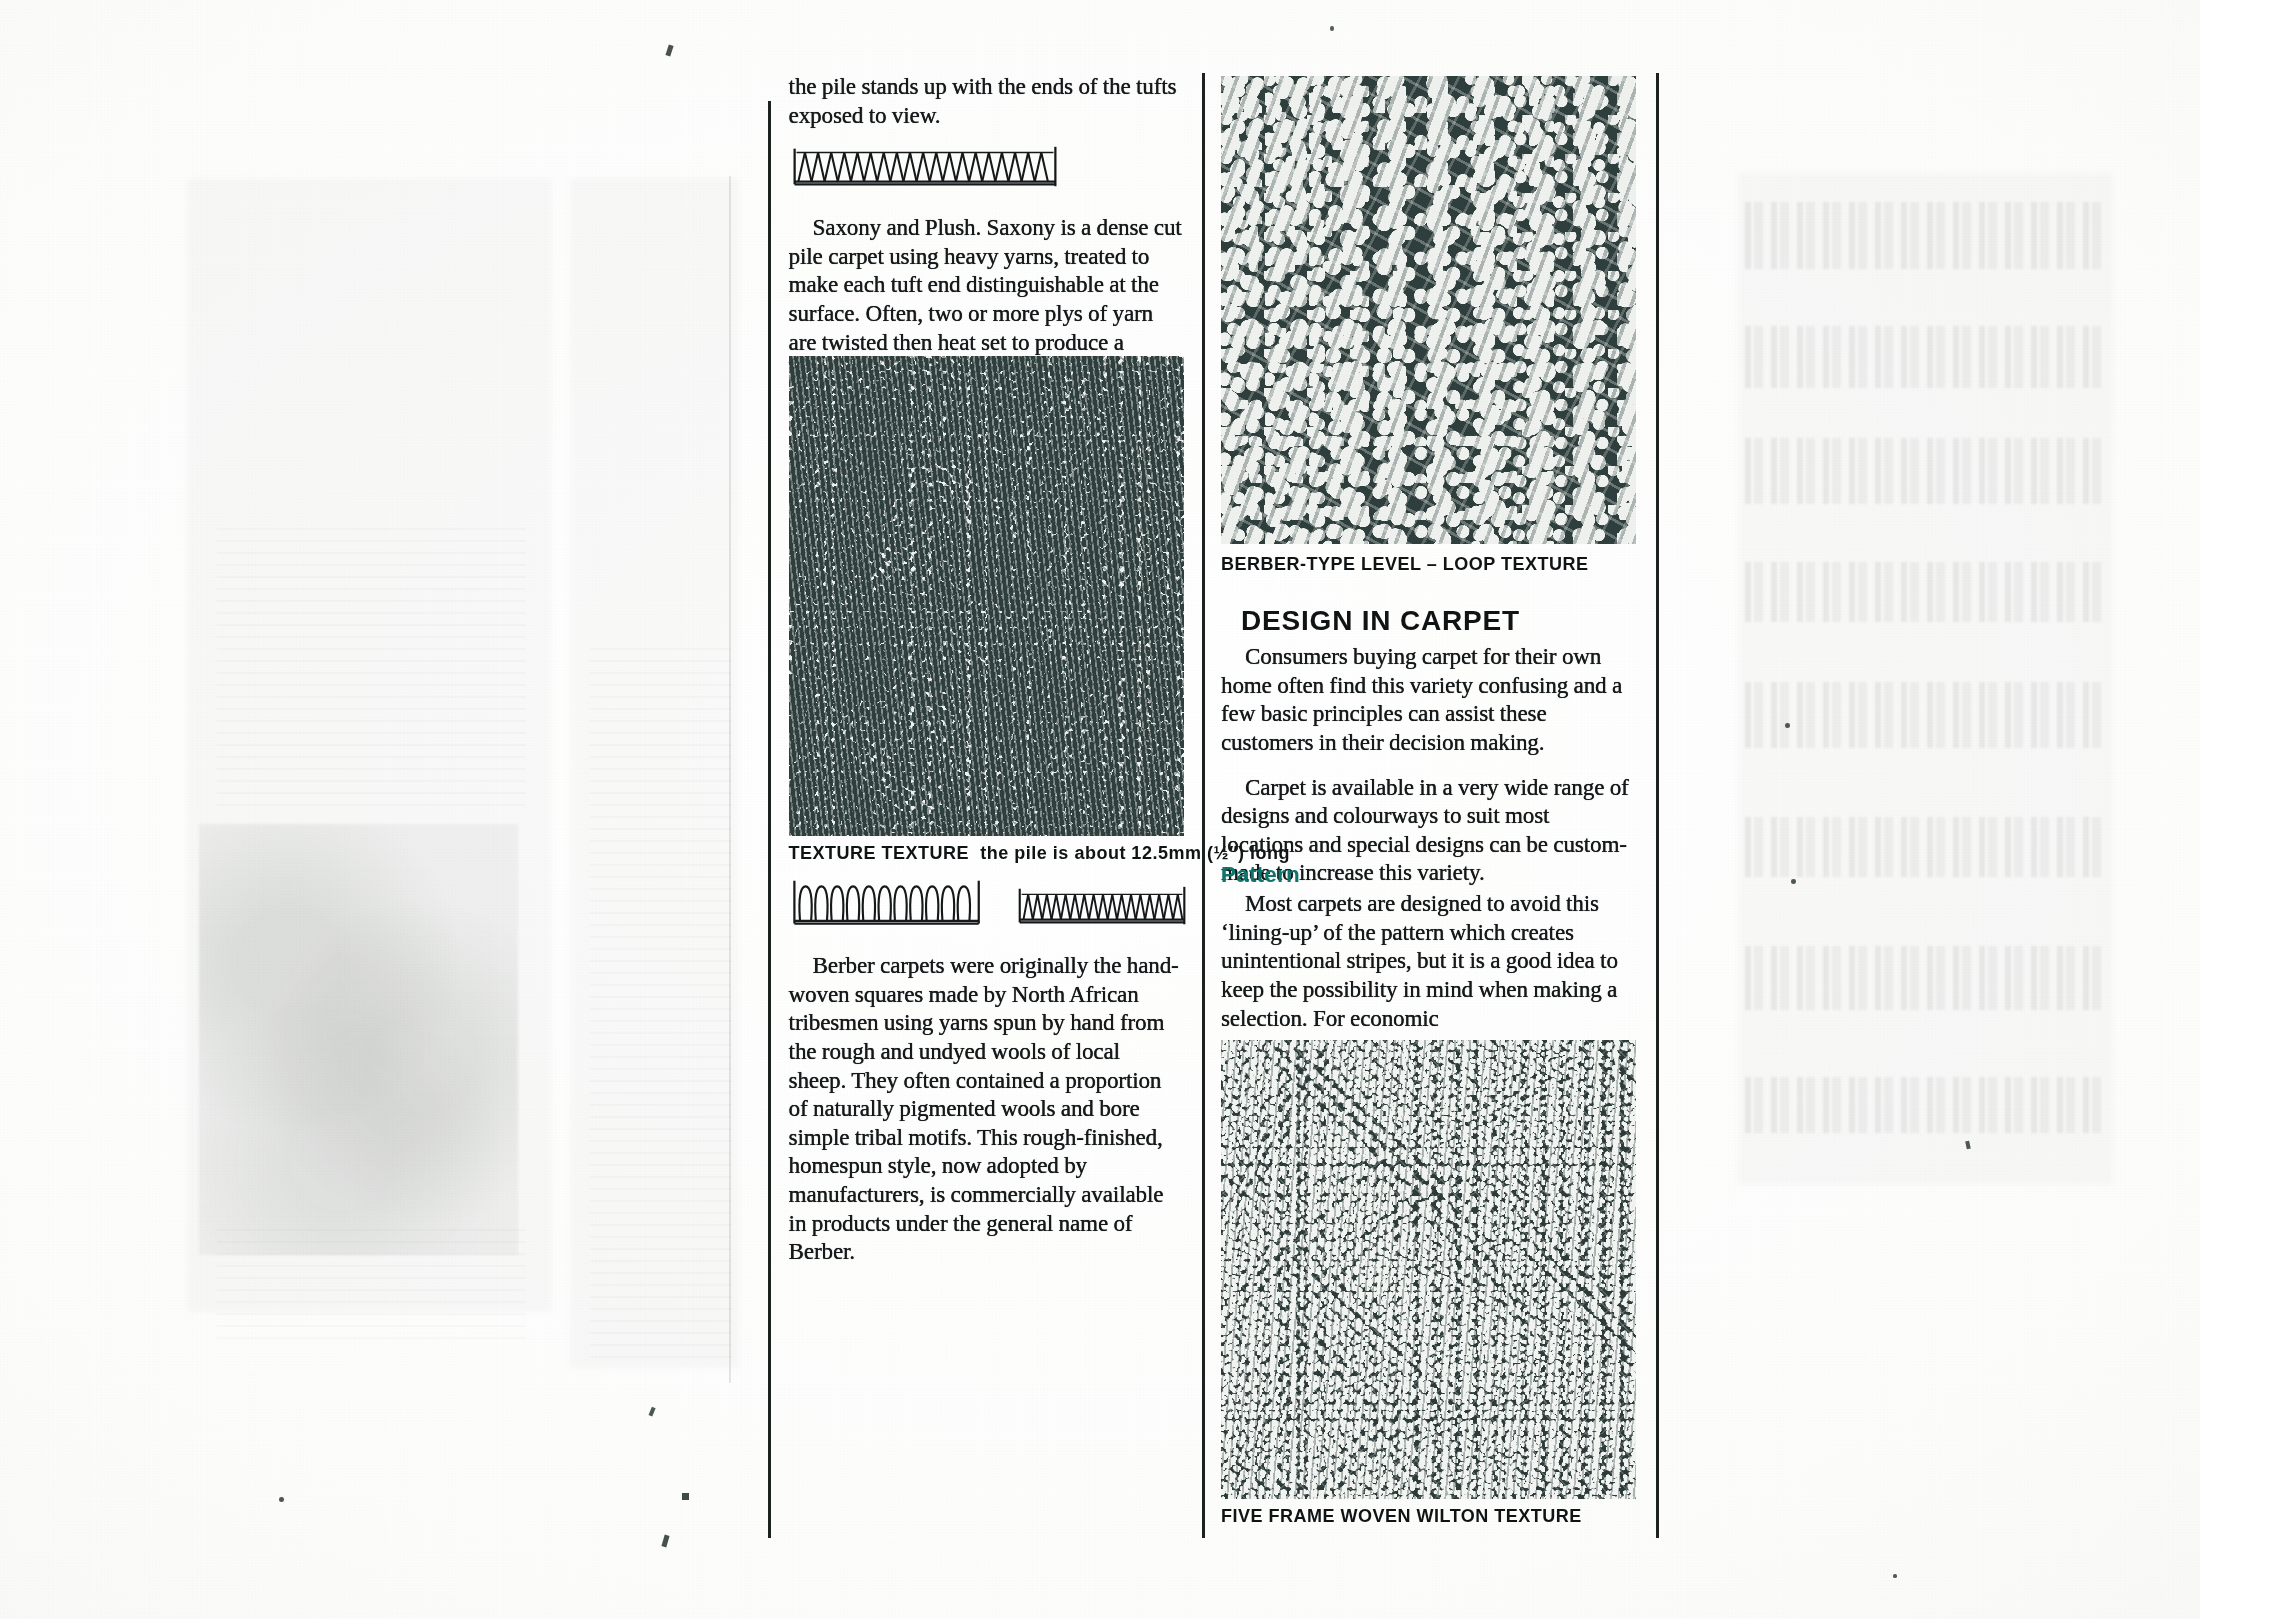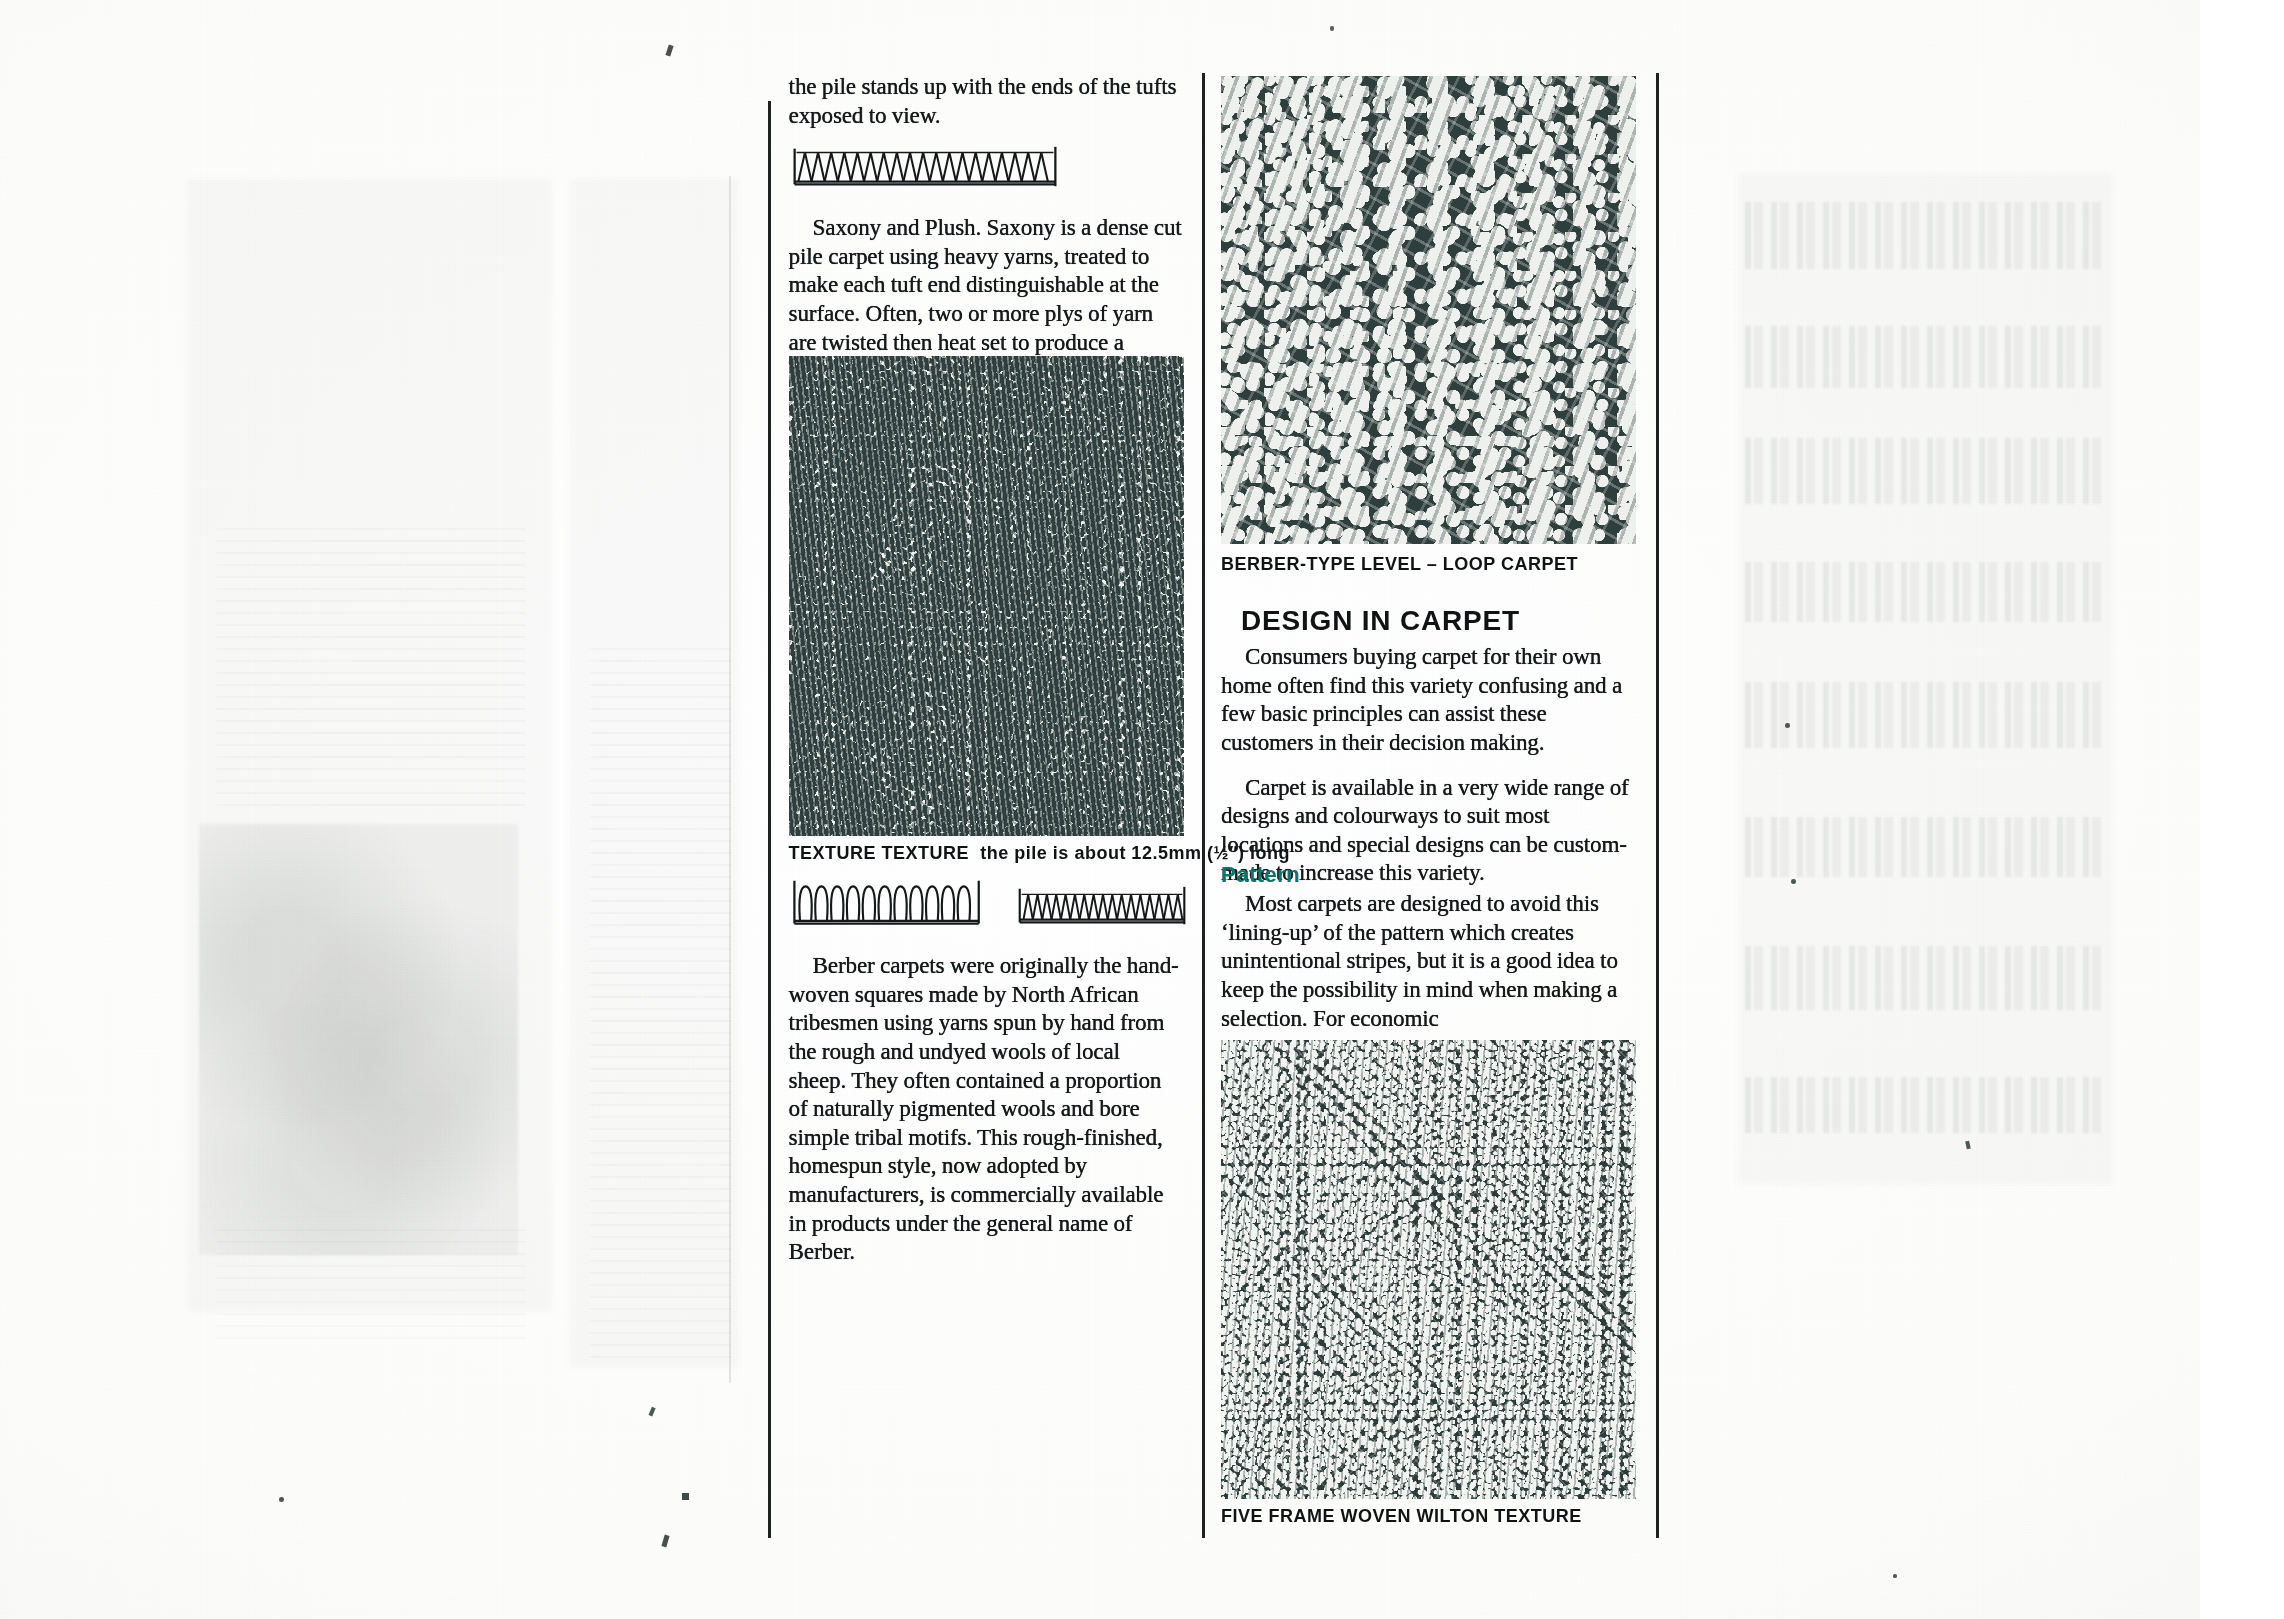--- a/index.html
+++ b/index.html
@@ -415,21 +415,21 @@
       </svg>
     </div>
 
     <div class="col" style="left:20.6px; top:879px; width:394px;">
       <p class="inkish">Berber carpets were originally the hand-woven squares made by North African tribesmen using yarns spun by hand from the rough and undyed wools of local sheep. They often contained a proportion of naturally pigmented wools and bore simple tribal motifs. This rough-finished, homespun style, now adopted by manufacturers, is commercially available in products under the general name of Berber.</p>
     </div>
 
     <div class="swatch tex-berber" style="left:453px; top:2.8px; width:415px; height:468px;"></div>
 
     <div style="position:absolute; left:453px; top:481px;">
-      <span class="cap">BERBER-TYPE LEVEL – LOOP CARPET</span>
+      <span class="cap">BERBER-TYPE LEVEL – LOOP TEXTURE</span>
     </div>
 
     <div style="position:absolute; left:453px; top:532px;margin-left:20px;">
       <span class="sec-head">DESIGN IN CARPET</span>
     </div>
 
     <div class="col" style="left:453px; top:570px; width:412px;">
       <p class="inkish">Consumers buying carpet for their own home often find this variety confusing and a few basic principles can assist these customers in their decision making.</p>
       <p class="inkish">Carpet is available in a very wide range of designs and colourways to suit most locations and special designs can be custom-made to increase this variety.</p>
     </div>

